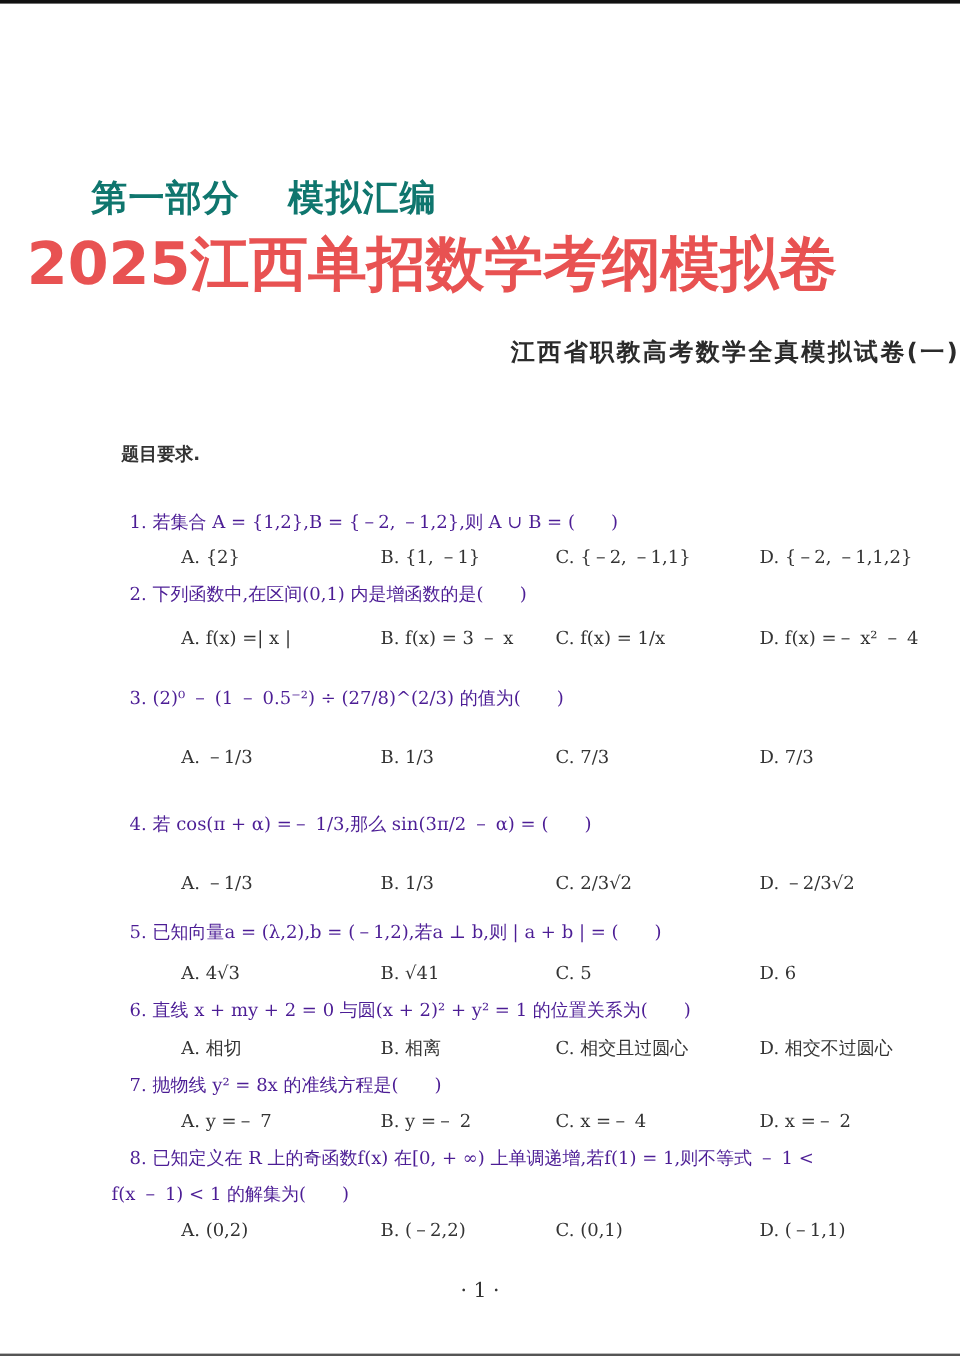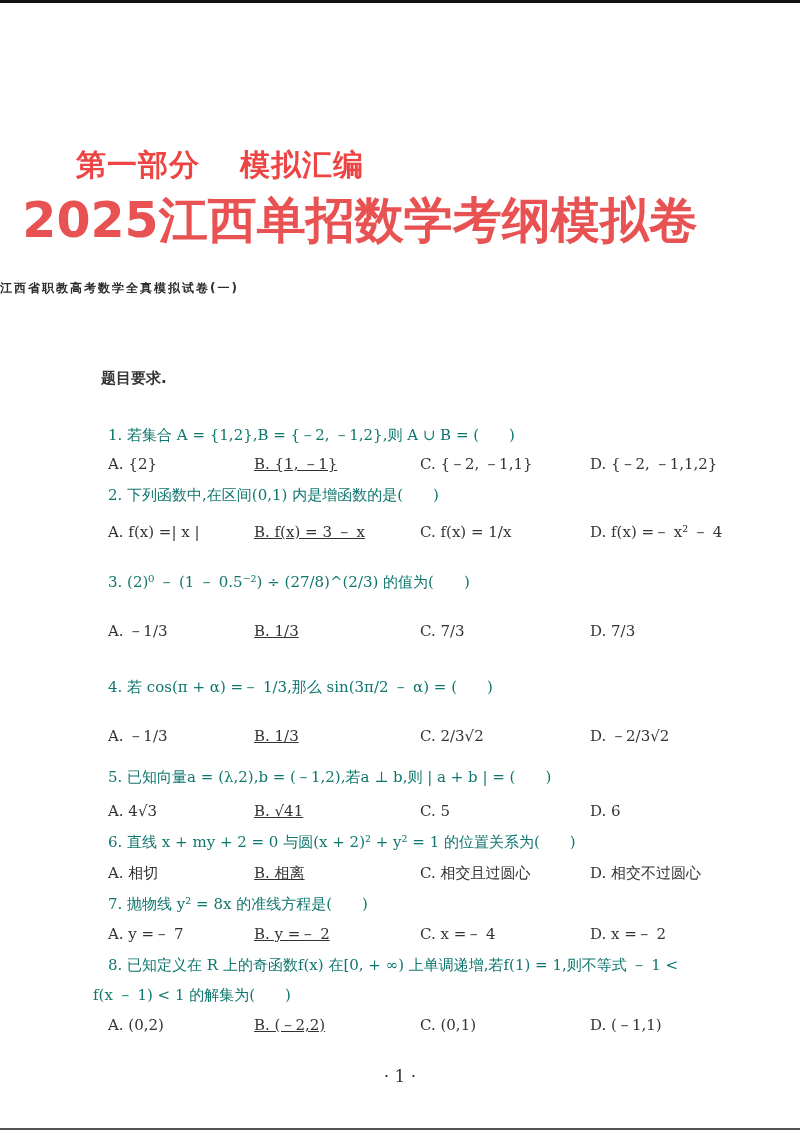--- a/index.html
+++ b/index.html
@@ -3,33 +3,33 @@
 <meta charset="utf-8">
 <style>
   html, body { margin:0; padding:0; }
   body {
     width:800px; height:1130px; position:relative; overflow:hidden;
     background:#ffffff; color:#2a2a2a;
     font-family:"DejaVu Serif","Liberation Serif",serif;
   }
   .topbar { position:absolute; left:0; top:0; width:800px; height:3px; background:#111; }
   .botbar { position:absolute; left:0; bottom:0; width:800px; height:2px; background:#555; }
-  .part { position:absolute; left:76px; top:145px; font-size:30px; font-weight:bold; letter-spacing:1px; color:#ef4444;font-family:Liberation Mono, monospace; }
+  .part { position:absolute; left:76px; top:145px; font-size:30px; font-weight:bold; letter-spacing:1px; color:#0f766e;font-family:Liberation Mono, monospace; }
   .part .gap { display:inline-block; width:40px; }
   .banner { position:absolute; left:0; width:720px; top:188px; text-align:center;
     font-family:"DejaVu Sans","Liberation Sans",sans-serif; font-weight:bold;
     font-size:49px; color:#e85252; letter-spacing:0px; }
-  .subtitle { position:absolute; left:0; width:800px; top:280px; text-align:left;
-    font-family:"DejaVu Sans","Liberation Sans",sans-serif; font-size:12px; font-weight:bold; color:#2b2b2b; letter-spacing:2px; }
+  .subtitle { position:absolute; left:0; width:800px; top:280px; text-align:right;
+    font-family:"DejaVu Sans","Liberation Sans",sans-serif; font-size:20px; font-weight:bold; color:#2b2b2b; letter-spacing:2px; }
   .section { position:absolute; left:76px; top:360px; width:680px; font-size:15px; line-height:37px; font-family:"DejaVu Sans","Liberation Sans",sans-serif; font-weight:bold; color:#333; }
   .section .cont { padding-left:25px; }
-  .q { position:absolute; left:108px; font-size:15px; color:#0f766e; white-space:nowrap; }
+  .q { position:absolute; left:108px; font-size:15px; color:#4c1d95; white-space:nowrap; }
   .opts { position:absolute; left:108px; width:660px; height:30px; font-size:15px; color:#333; }
-  .opt { position:absolute; top:0; white-space:nowrap; }
-  .o0 { left:0; } .o1 { left:146px;text-decoration:underline; } .o2 { left:312px; } .o3 { left:482px; }
+  .opt { position:absolute; top:0; white-space:nowrap;margin-left:43px; }
+  .o0 { left:0; } .o1 { left:166px; } .o2 { left:312px; } .o3 { left:482px; }
   .page { position:absolute; left:0; width:800px; top:1066px; text-align:center; font-size:17px; color:#333; }
 </style>
 </head>
 <body>
 
 <div class="topbar"></div>
 
 <div class="part">
   <span>第一部分</span><span class="gap"></span><span>模拟汇编</span>
 </div>

